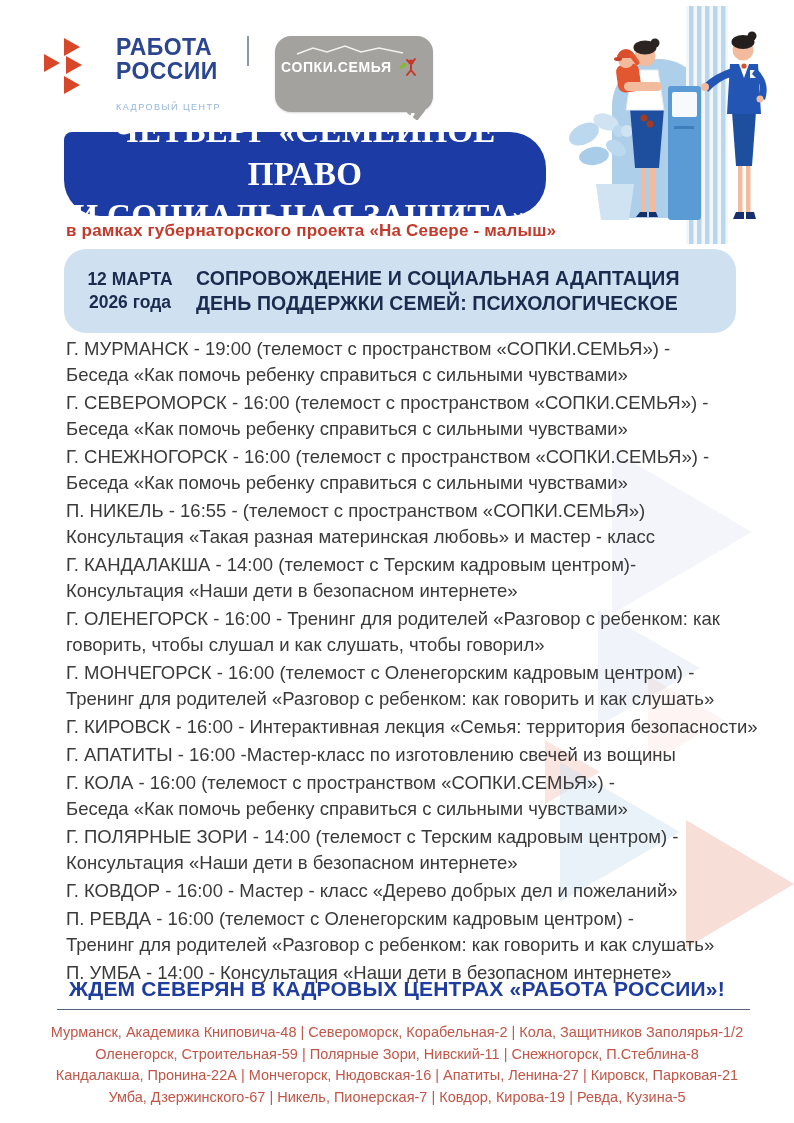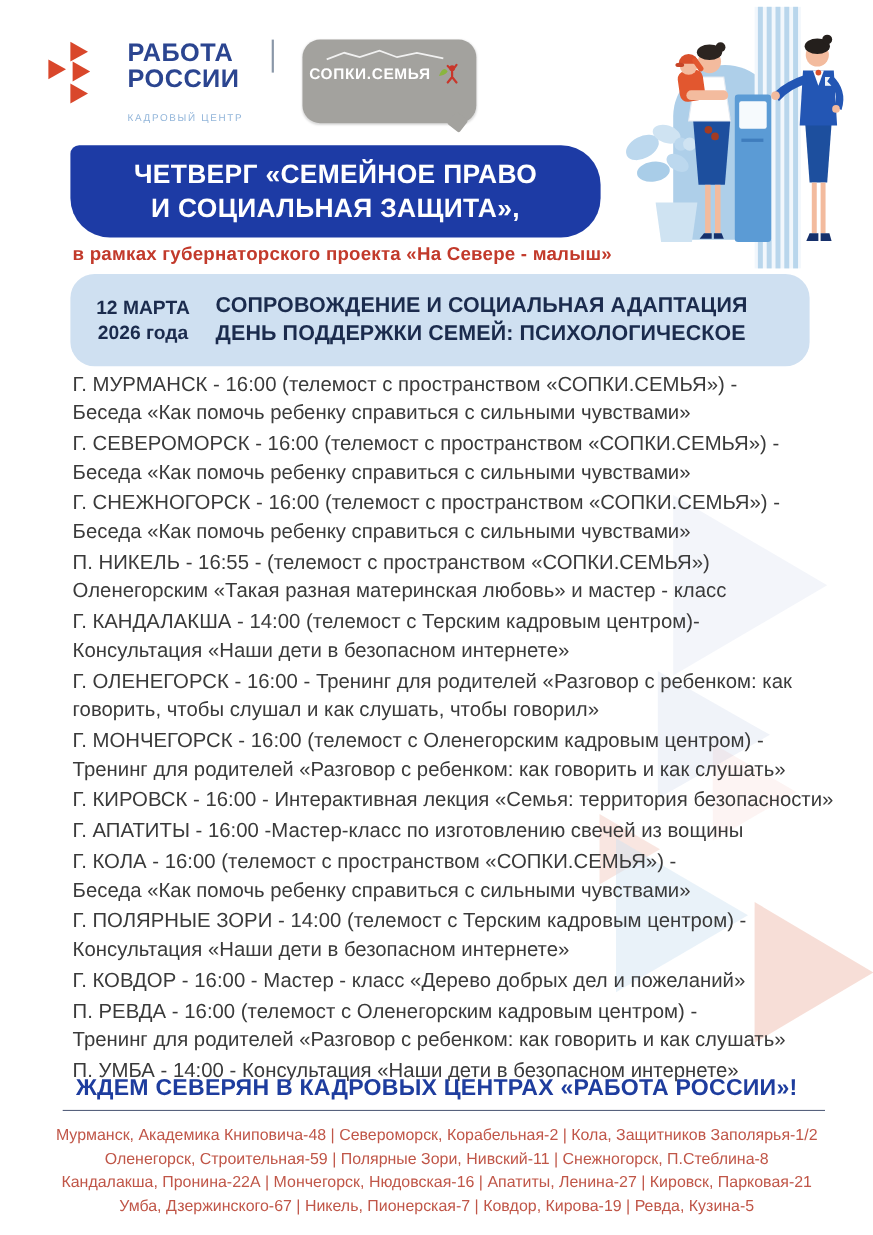--- a/index.html
+++ b/index.html
@@ -30,22 +30,22 @@
   .badge-label{color:#ffffff;font-weight:bold;font-size:14px;letter-spacing:.6px;}
   .badge-figures{width:22px;height:20px;}
 
   
   .illustration{position:absolute;left:556px;top:6px;width:236px;height:242px;z-index:1;}
 
   
   .banner{
     position:absolute;left:64px;top:132px;width:482px;height:84px;background:#1d3ba5;
     border-radius:8px 36px 36px 36px;display:flex;flex-direction:column;justify-content:center;
-    align-items:center;text-align:center;color:#ffffff;font-weight:bold;font-size:24px;
-    line-height:1.3;letter-spacing:.3px;
+    align-items:center;text-align:center;color:#ffffff;font-weight:bold;font-size:33px;
+    line-height:1.3;letter-spacing:.3px;font-family:Liberation Serif, serif;
   }
   .project-note{
     position:absolute;left:66px;top:221px;font-size:17px;font-weight:bold;color:#c23a2b;
     letter-spacing:.2px;
   }
 
   
   .info-box{
     position:absolute;left:64px;top:249px;width:672px;height:84px;background:#cfe0f1;
     border-radius:22px;display:flex;align-items:center;
@@ -198,34 +198,34 @@
         <div>2026 года</div>
       </div>
       <div class="info-title">
         <div>СОПРОВОЖДЕНИЕ И СОЦИАЛЬНАЯ АДАПТАЦИЯ</div>
         <div>ДЕНЬ ПОДДЕРЖКИ СЕМЕЙ: ПСИХОЛОГИЧЕСКОЕ</div>
       </div>
     </div>
 
     <div class="schedule">
       <div class="entry">
-        <div>Г. МУРМАНСК - 16:00 (телемост с пространством «СОПКИ.СЕМЬЯ») -</div>
+        <div>Г. МУРМАНСК - 19:00 (телемост с пространством «СОПКИ.СЕМЬЯ») -</div>
         <div>Беседа «Как помочь ребенку справиться с сильными чувствами»</div>
       </div>
       <div class="entry">
         <div>Г. СЕВЕРОМОРСК - 16:00 (телемост с пространством «СОПКИ.СЕМЬЯ») -</div>
         <div>Беседа «Как помочь ребенку справиться с сильными чувствами»</div>
       </div>
       <div class="entry">
         <div>Г. СНЕЖНОГОРСК - 16:00 (телемост с пространством «СОПКИ.СЕМЬЯ») -</div>
         <div>Беседа «Как помочь ребенку справиться с сильными чувствами»</div>
       </div>
       <div class="entry">
         <div>П. НИКЕЛЬ - 16:55 - (телемост с пространством «СОПКИ.СЕМЬЯ»)</div>
-        <div>Оленегорским «Такая разная материнская любовь» и мастер - класс</div>
+        <div>Консультация «Такая разная материнская любовь» и мастер - класс</div>
       </div>
       <div class="entry">
         <div>Г. КАНДАЛАКША - 14:00 (телемост с Терским кадровым центром)-</div>
         <div>Консультация «Наши дети в безопасном интернете»</div>
       </div>
       <div class="entry">
         <div>Г. ОЛЕНЕГОРСК - 16:00 - Тренинг для родителей «Разговор с ребенком: как</div>
         <div>говорить, чтобы слушал и как слушать, чтобы говорил»</div>
       </div>
       <div class="entry">

